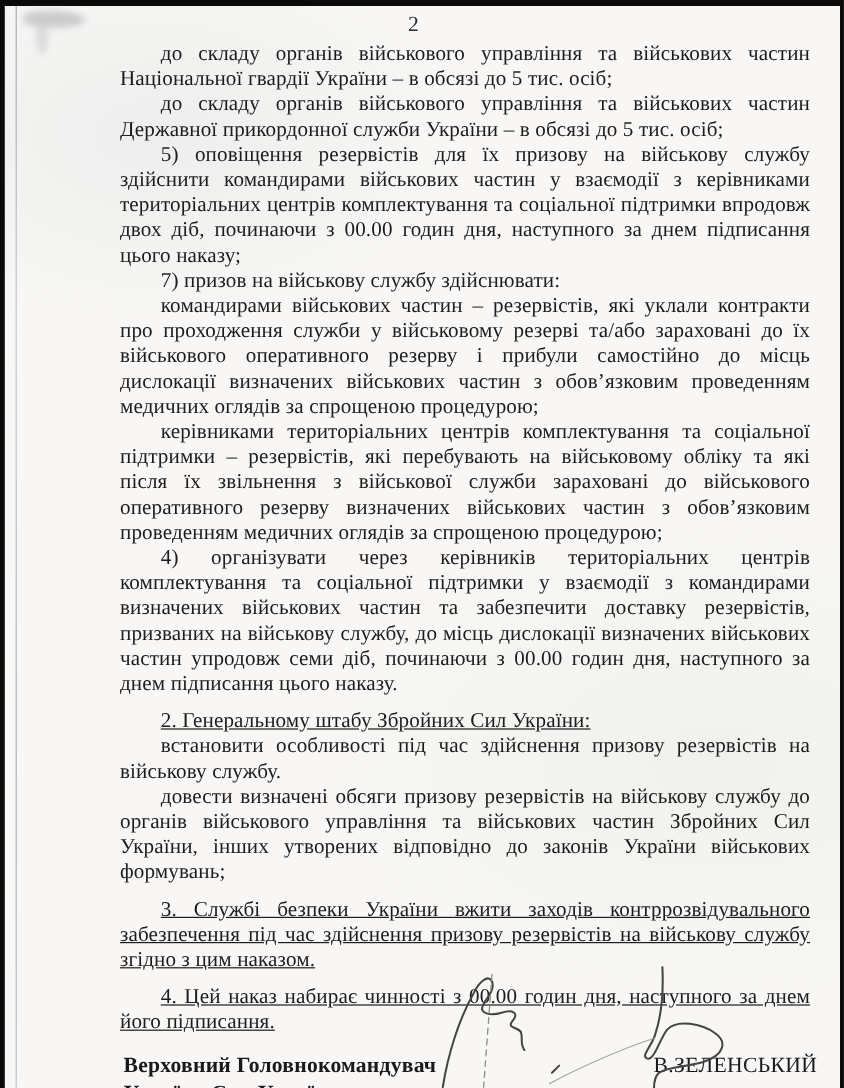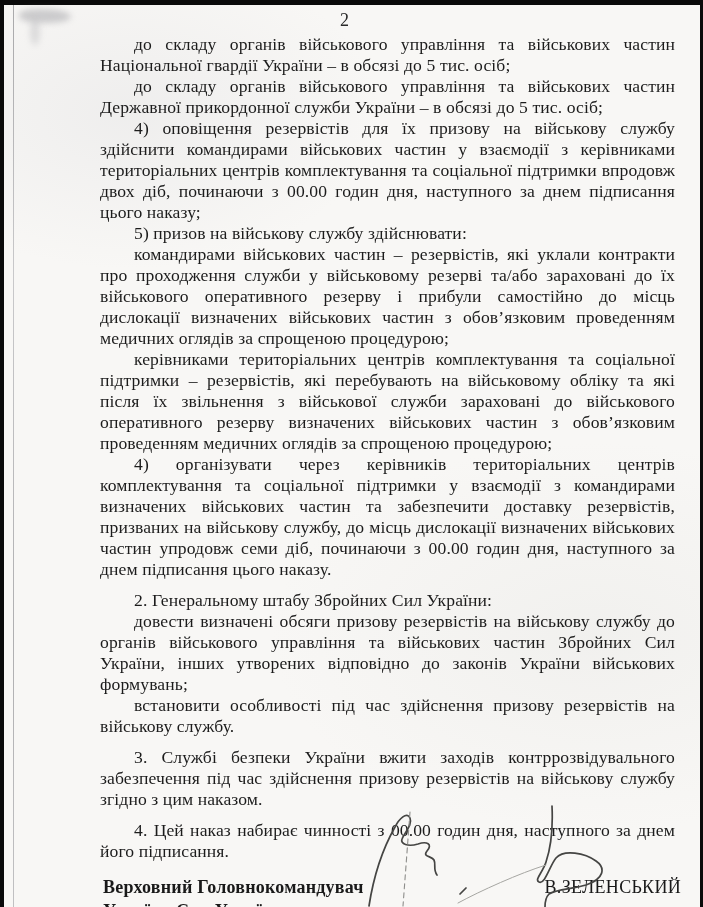--- a/index.html
+++ b/index.html
@@ -57,21 +57,21 @@
     color: #1c1c1c;
   }
   .doc-body p.para {
     margin: 0;
     font-size: 17.6px;
     line-height: 21px;
     text-align: justify;
     text-indent: 34px;
     letter-spacing: 0.1px;
   }
-  .doc-body p.section-break { margin-top: 10px; }
+  .doc-body p.section-break { margin-top: 10px; text-decoration: underline; }
   .footer {
     position: absolute;
     left: 103px; right: 22px; top: 875px;
     display: flex;
     justify-content: space-between;
     align-items: flex-start;
     color: #191919;
   }
   .signer-title {
     font-weight: bold;
@@ -104,28 +104,28 @@
     <div class="edge-line"></div>
     <div class="smudge"></div>
     <div class="smudge2"></div>
   </div>
 
   <div class="page-number">2</div>
 
   <div class="doc-body">
       <p class="para">до складу органів військового управління та військових частин Національної гвардії України – в обсязі до 5 тис. осіб;</p>
       <p class="para">до складу органів військового управління та військових частин Державної прикордонної служби України – в обсязі до 5 тис. осіб;</p>
-      <p class="para">4) оповіщення резервістів для їх призову на військову службу здійснити командирами військових частин у взаємодії з керівниками територіальних центрів комплектування та соціальної підтримки впродовж двох діб, починаючи з 00.00 годин дня, наступного за днем підписання цього наказу;</p>
-      <p class="para">5) призов на військову службу здійснювати:</p>
+      <p class="para">5) оповіщення резервістів для їх призову на військову службу здійснити командирами військових частин у взаємодії з керівниками територіальних центрів комплектування та соціальної підтримки впродовж двох діб, починаючи з 00.00 годин дня, наступного за днем підписання цього наказу;</p>
+      <p class="para">7) призов на військову службу здійснювати:</p>
       <p class="para">командирами військових частин – резервістів, які уклали контракти про проходження служби у військовому резерві та/або зараховані до їх військового оперативного резерву і прибули самостійно до місць дислокації визначених військових частин з обов’язковим проведенням медичних оглядів за спрощеною процедурою;</p>
       <p class="para">керівниками територіальних центрів комплектування та соціальної підтримки – резервістів, які перебувають на військовому обліку та які після їх звільнення з військової служби зараховані до військового оперативного резерву визначених військових частин з обов’язковим проведенням медичних оглядів за спрощеною процедурою;</p>
       <p class="para">4) організувати через керівників територіальних центрів комплектування та соціальної підтримки у взаємодії з командирами визначених військових частин та забезпечити доставку резервістів, призваних на військову службу, до місць дислокації визначених військових частин упродовж семи діб, починаючи з 00.00 годин дня, наступного за днем підписання цього наказу.</p>
       <p class="para section-break">2. Генеральному штабу Збройних Сил України:</p>
+      <p class="para">встановити особливості під час здійснення призову резервістів на військову службу.</p>
       <p class="para">довести визначені обсяги призову резервістів на військову службу до органів військового управління та військових частин Збройних Сил України, інших утворених відповідно до законів України військових формувань;</p>
-      <p class="para">встановити особливості під час здійснення призову резервістів на військову службу.</p>
       <p class="para section-break">3. Службі безпеки України вжити заходів контррозвідувального забезпечення під час здійснення призову резервістів на військову службу згідно з цим наказом.</p>
       <p class="para section-break">4. Цей наказ набирає чинності з 00.00 годин дня, наступного за днем його підписання.</p>
     </div>
 
   <div class="footer">
     <div class="signer-title">
       <div>Верховний Головнокомандувач</div>
       <div>України Сил України</div>
     </div>
     <div class="signer-name">В.ЗЕЛЕНСЬКИЙ</div>

